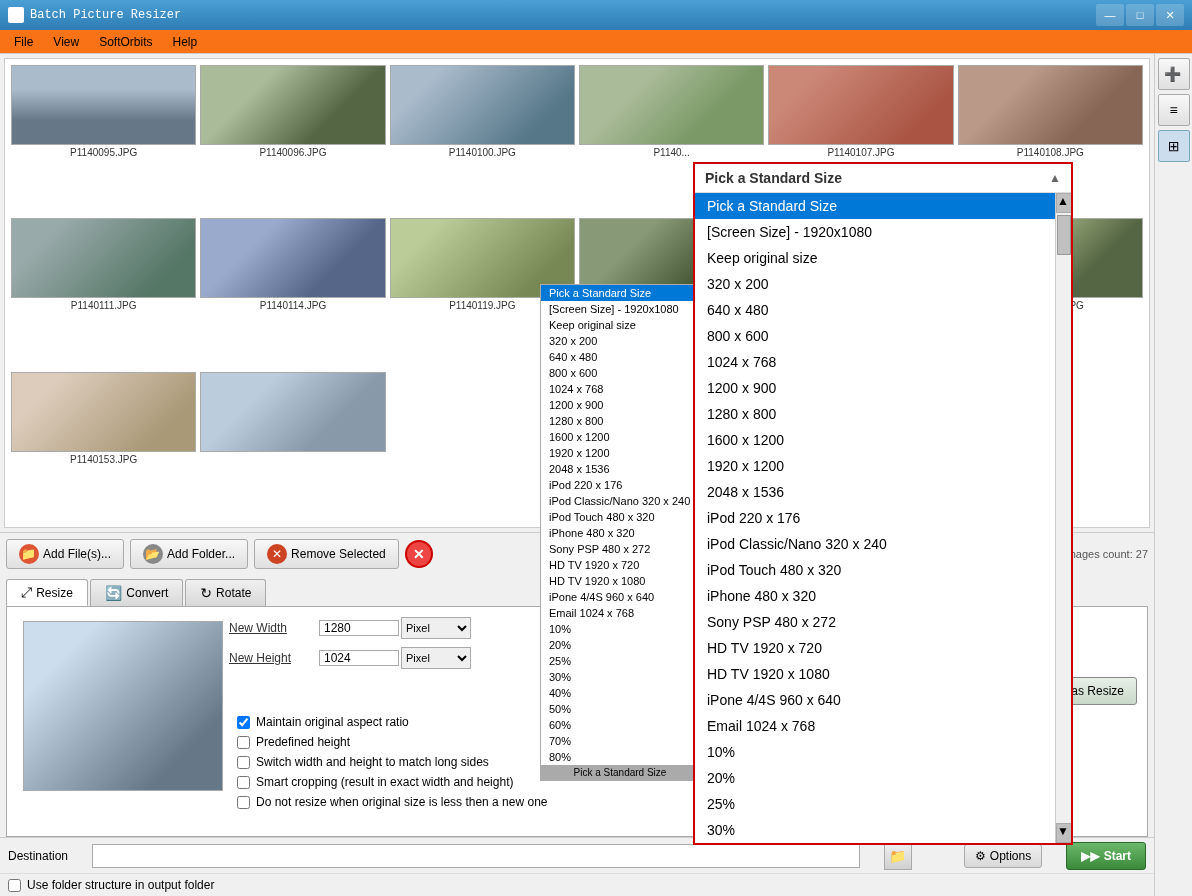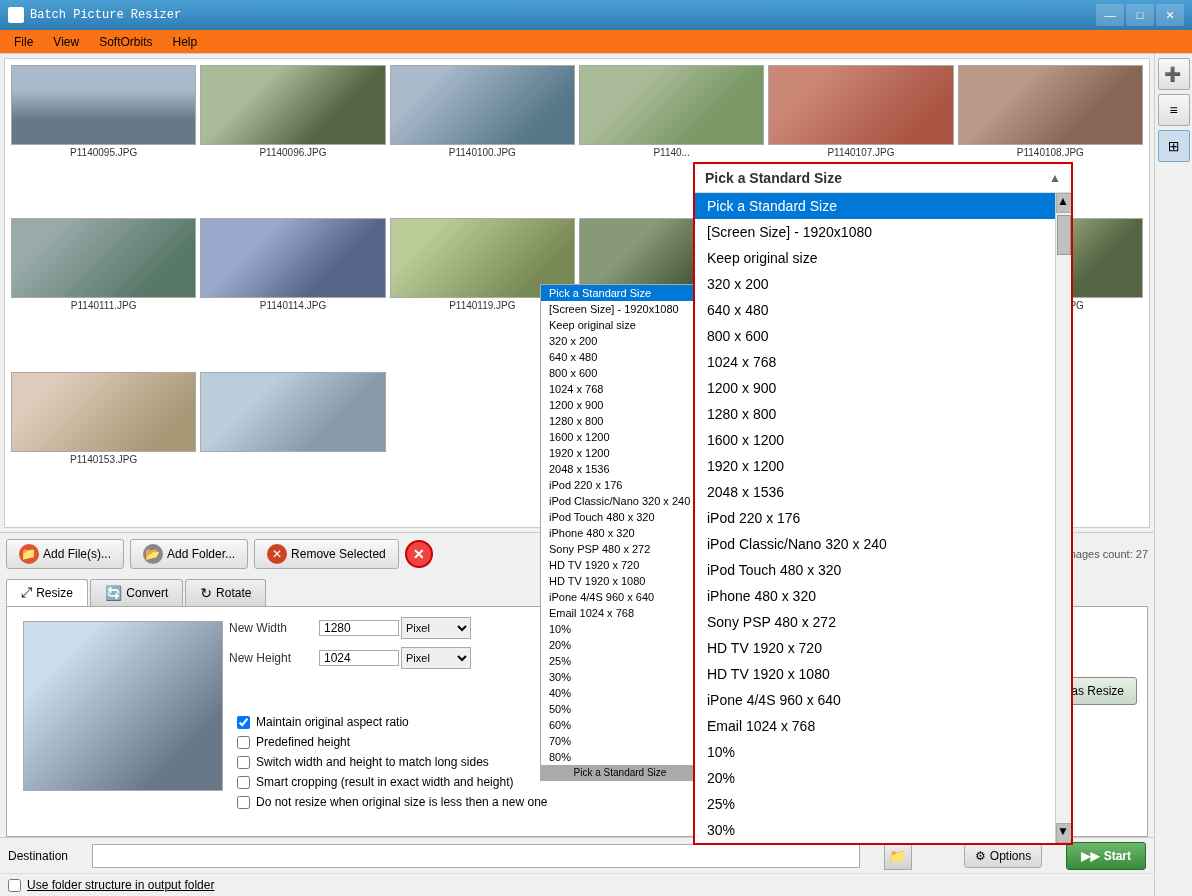--- a/index.html
+++ b/index.html
@@ -123,21 +123,21 @@
     
     .controls-panel {
       background: white;
       border: 1px solid #aaa;
       margin: 0 6px;
       padding: 10px;
       flex: 1;
     }
 
     .form-row { display: flex; align-items: center; margin-bottom: 6px; }
-    .form-label { width: 90px; font-size: 12px; color: #333; }
+    .form-label { width: 90px; font-size: 12px; color: #333; text-decoration: underline; }
     .form-input {
       width: 80px;
       height: 16px;
       border: 1px solid #aaa;
       padding: 2px 4px;
       font-size: 12px;
     }
     .form-select {
       width: 70px;
       height: 22px;
@@ -205,21 +205,21 @@
       gap: 4px;
       padding: 6px 14px;
       background: linear-gradient(to bottom, #6cb86c, #3a8a3a);
       border: 1px solid #2a6a2a;
       color: white;
       cursor: pointer;
       font-size: 12px;
       border-radius: 3px;
       font-weight: bold;
     }
-    .folder-structure { display: flex; align-items: center; gap: 6px; font-size: 12px; text-decoration: underline; }
+    .folder-structure { display: flex; align-items: center; gap: 6px; font-size: 12px; }
 
     
     .right-sidebar {
       width: 38px;
       background: #f0f0f0;
       border-left: 1px solid #ccc;
       display: flex;
       flex-direction: column;
       align-items: center;
       padding: 4px 0;

